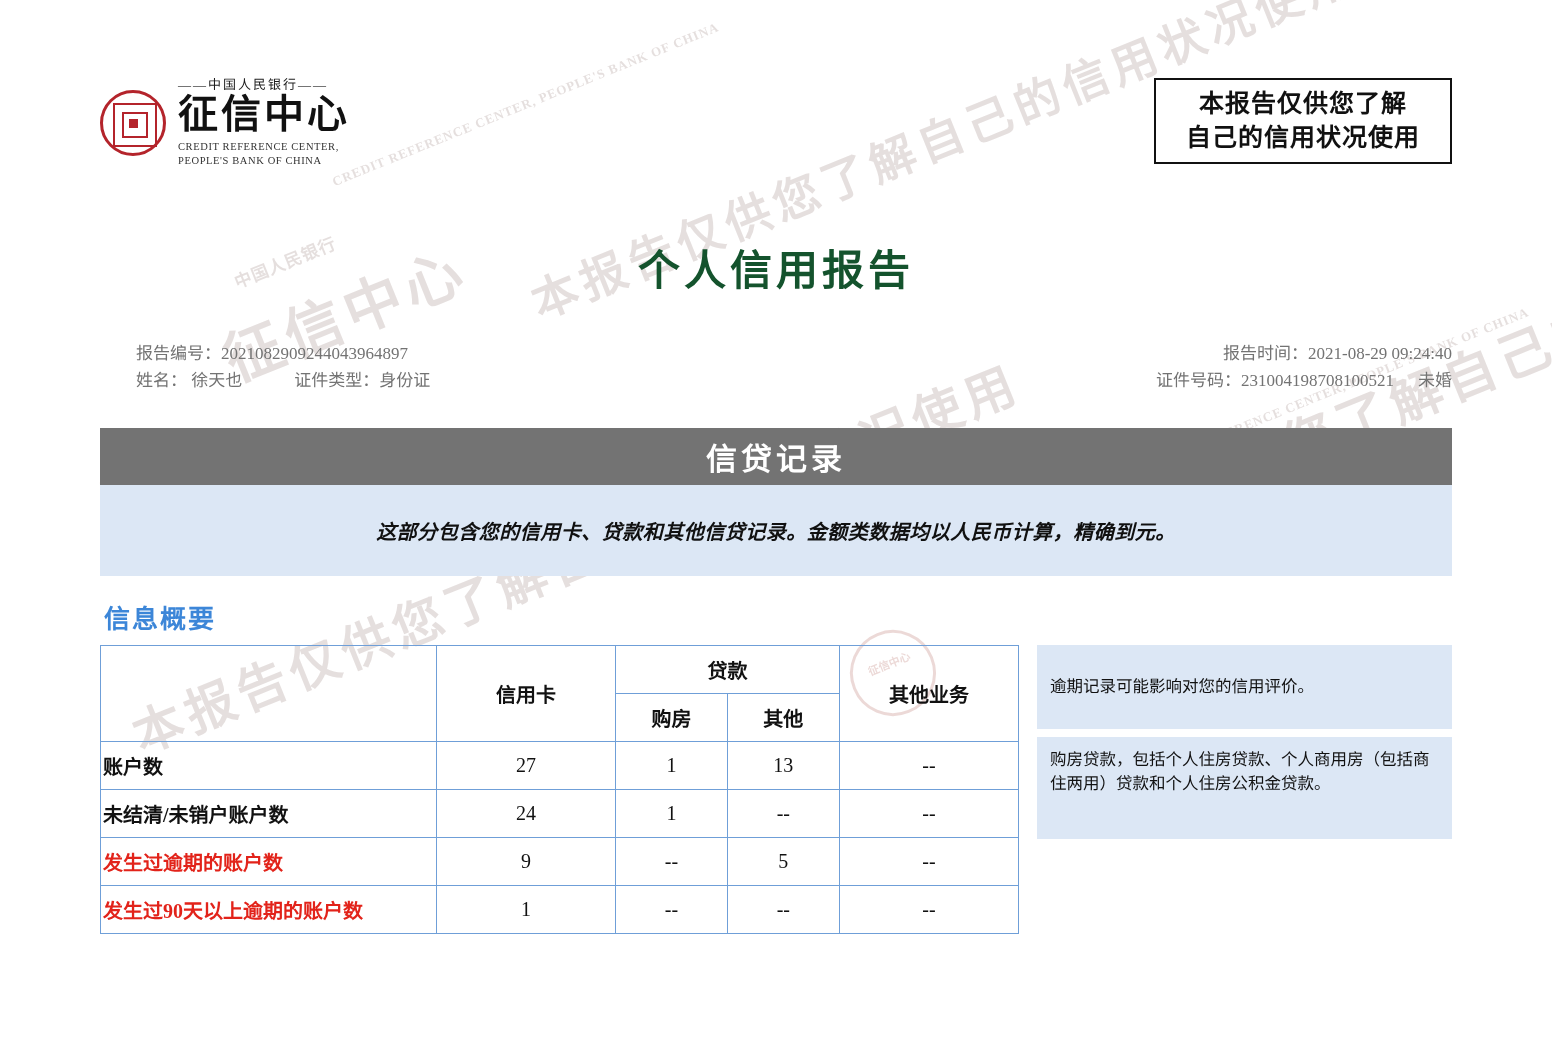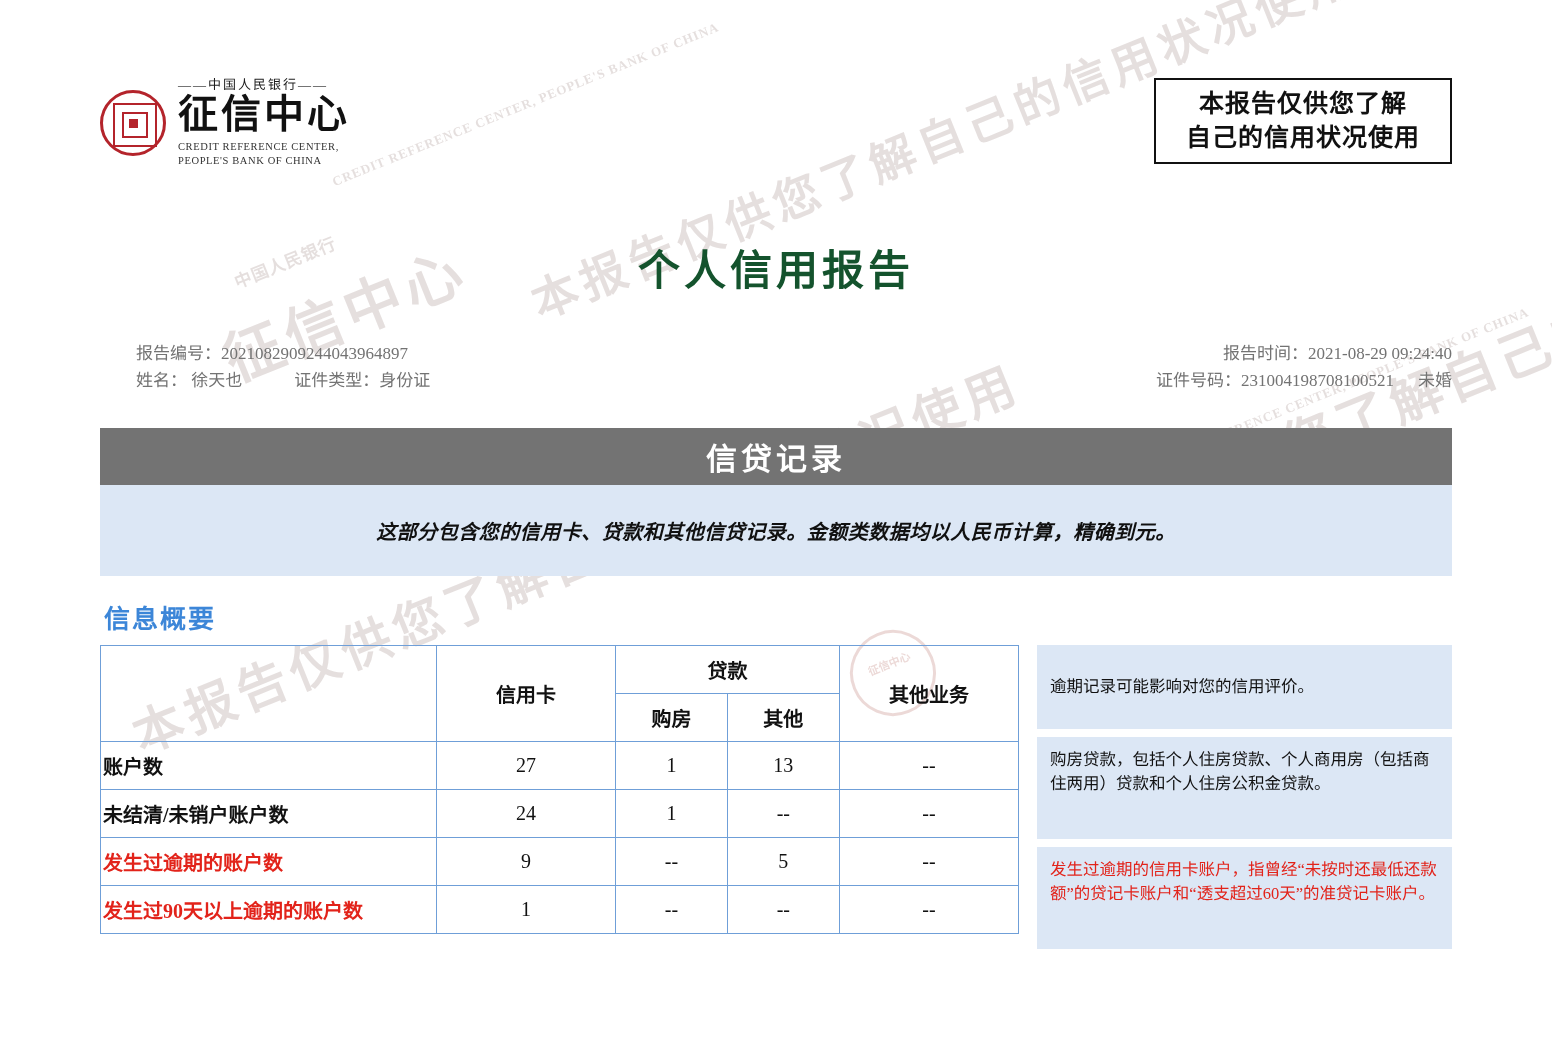--- a/index.html
+++ b/index.html
@@ -366,17 +366,16 @@
           <td class="value">--</td>
           <td class="value">--</td>
           <td class="value">--</td>
         </tr>
       </tbody>
     </table>
 
     <div class="side-notes">
       <div class="note n1">逾期记录可能影响对您的信用评价。</div>
       <div class="note n2">购房贷款，包括个人住房贷款、个人商用房（包括商住两用）贷款和个人住房公积金贷款。</div>
-      <div class="note n3 red">发生过逾期的信用卡账户，指曾经“未按时还最低还款额”的贷记卡账户和“透支超过60天”的准贷记卡账户。</div>
     </div>
   </div>
 
 </div>
 
 </body></html>

